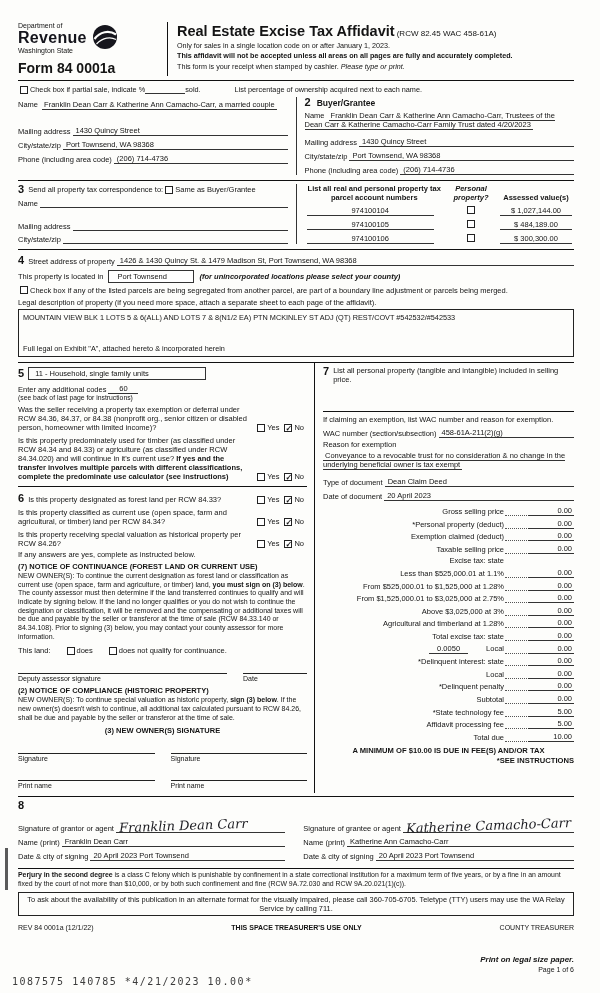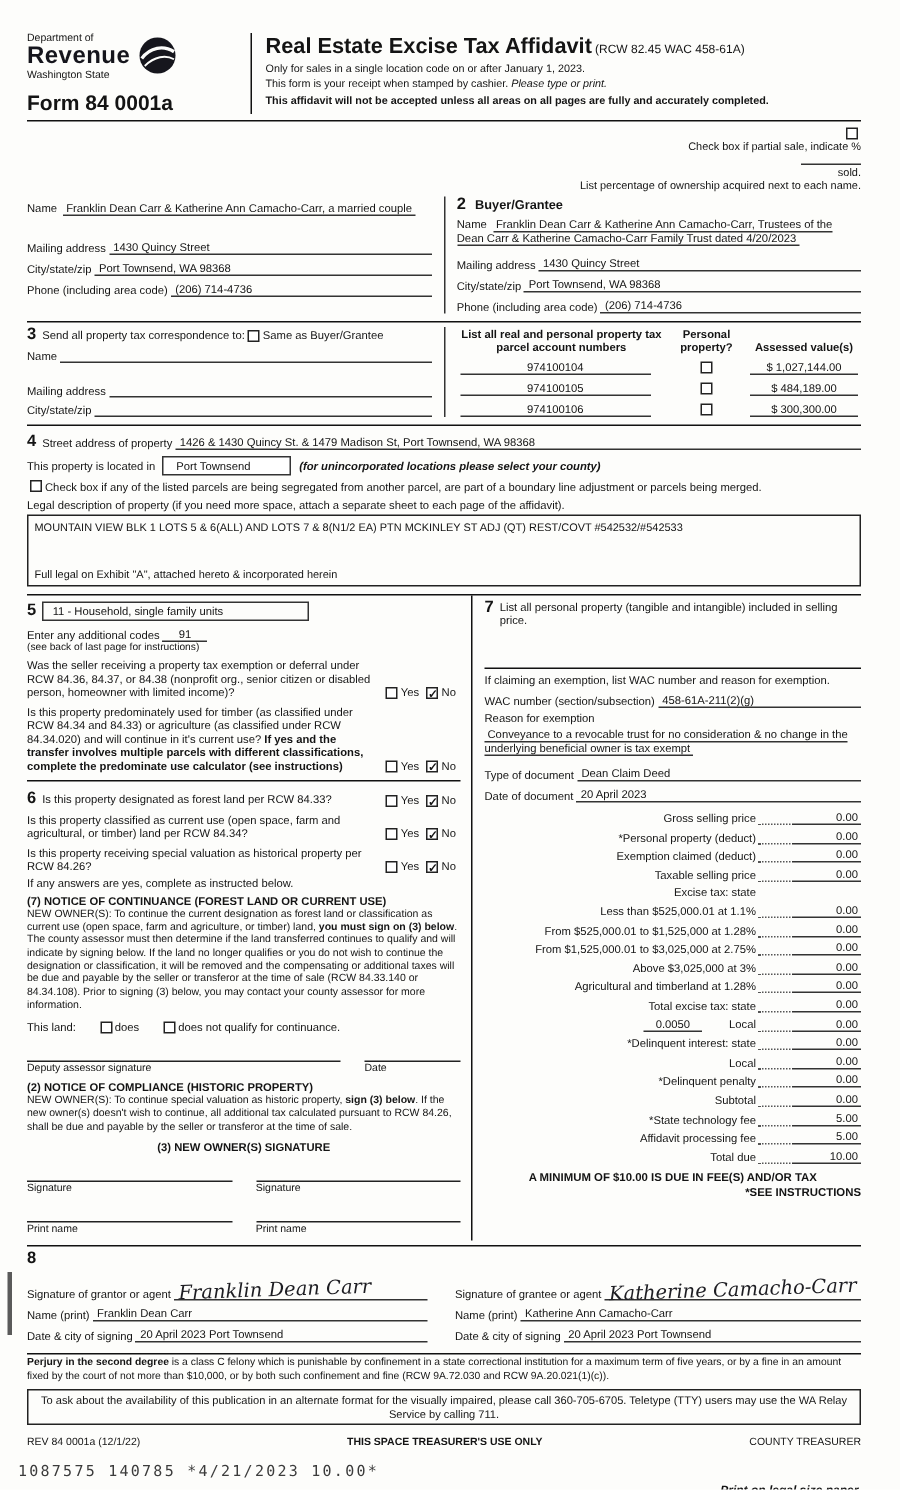--- a/index.html
+++ b/index.html
@@ -33,36 +33,36 @@
         font-weight: bold; flex: none; }
   .fill { flex: 1; border-bottom: 1px solid #333; padding: 0 3px; min-height: 9px; }
   .fill-inline { border-bottom: 1px solid #333; padding: 0 2px; }
   .fill-sm { display: inline-block; border-bottom: 1px solid #333; min-height: 8px; padding: 0 3px; text-align: center; }
   .w40 { width: 40px; } .w30 { width: 30px; }
   .frow { display: flex; align-items: flex-end; margin-top: 4px; }
   .flabel { white-space: nowrap; margin-right: 2px; }
   .snum { font-weight: bold; font-size: 11px; line-height: 1; margin-right: 4px; }
   .sec-title { font-weight: bold; font-size: 8.5px; }
 
-  .partial-row { display: flex; align-items: flex-end; margin-top: 4px; font-size: 7.3px; flex-direction: column; }
+  .partial-row { display: flex; align-items: flex-end; margin-top: 4px; font-size: 7.3px; }
   .partial-right { margin-left: 34px; }
 
   .cols { display: flex; }
   .col { flex: 1; min-width: 0; }
   .col-r { border-left: 1px solid #333; padding-left: 8px; margin-left: 8px; }
   .s12 { margin-top: 3px; padding-bottom: 5px; border-bottom: 1px solid #111; }
   .name-row { min-height: 22px; margin-top: 3px; }
 
   .s3 { padding: 3px 0 5px; border-bottom: 1px solid #111; }
   .s3-head { display: flex; align-items: center; flex-wrap: wrap; }
   .pt-head { display: flex; font-weight: bold; text-align: center; align-items: flex-end; }
   .pt-c1 { flex: 1.5; padding: 0 2px; }
-  .pt-c2 { width: 54px; flex: none; text-align: center; }
+  .pt-c2 { width: 54px; flex: none; text-align: center; font-style: italic; }
   .pt-c3 { width: 76px; flex: none; text-align: center; }
-  .pt-row { display: flex; align-items: center; margin-top: 4px; }
+  .pt-row { display: flex; align-items: flex-start; margin-top: 4px; }
   .fill-center { display: inline-block; width: 94%; border-bottom: 1px solid #333; text-align: center; min-height: 9px; }
 
   .s4 { padding: 3px 0 5px; border-bottom: 1px solid #111; }
   .loc-row { display: flex; align-items: center; gap: 5px; margin-top: 4px; }
   .locbox { border: 1px solid #333; padding: 1px 8px; min-width: 86px; background: #fff; }
   .bi { font-weight: bold; font-style: italic; }
   .cb-line { margin-top: 3px; display: flex; align-items: flex-start; }
   .legal-label { margin-top: 3px; }
   .legalbox { border: 1px solid #222; margin-top: 2px; padding: 3px 4px; height: 48px;
               display: flex; flex-direction: column; justify-content: space-between; font-size: 7.3px; }
@@ -142,25 +142,25 @@
         </div>
         <div class="form-num">Form 84 0001a</div>
       </div>
       <div class="hdr-div"></div>
       <div class="hdr-right">
         <div>
           <span class="title">Real Estate Excise Tax Affidavit</span>
           <span class="title-rcw">(RCW 82.45 WAC 458-61A)</span>
         </div>
         <div class="note">Only for sales in a single location code on or after January 1, 2023.</div>
+        <div class="note bold">This affidavit will not be accepted unless all areas on all pages are fully and accurately completed.</div>
         <div class="note">
           <span>This form is your receipt when stamped by cashier.</span>
           <span class="ital">Please type or print.</span>
         </div>
-        <div class="note bold">This affidavit will not be accepted unless all areas on all pages are fully and accurately completed.</div>
       </div>
     </header>
 
     <div class="partial-row">
       <span class="cb"></span>
       <span>Check box if partial sale, indicate %</span>
       <span class="fill-sm w40"></span>
       <span>sold.</span>
       <span class="partial-right">List percentage of ownership acquired next to each name.</span>
     </div>
@@ -278,21 +278,21 @@
     <div class="maincols">
       <div class="lcol">
 
         <div>
           <div class="s5-top">
             <span class="snum">5</span>
             <span class="codebox">11 - Household, single family units</span>
           </div>
           <div class="frow">
             <span class="flabel">Enter any additional codes</span>
-            <span class="fill-sm w30">91</span>
+            <span class="fill-sm w30">60</span>
           </div>
           <div class="tiny">(see back of last page for instructions)</div>
           <div class="qrow">
             <span class="qtext">Was the seller receiving a property tax exemption or deferral under RCW 84.36, 84.37, or 84.38 (nonprofit org., senior citizen or disabled person, homeowner with limited income)?</span>
             <span class="yn">
               <span class="cb"></span>
                 <span class="ynl">Yes</span>
               <span class="cb">✓</span>
                 <span class="ynl">No</span>
             </span>

